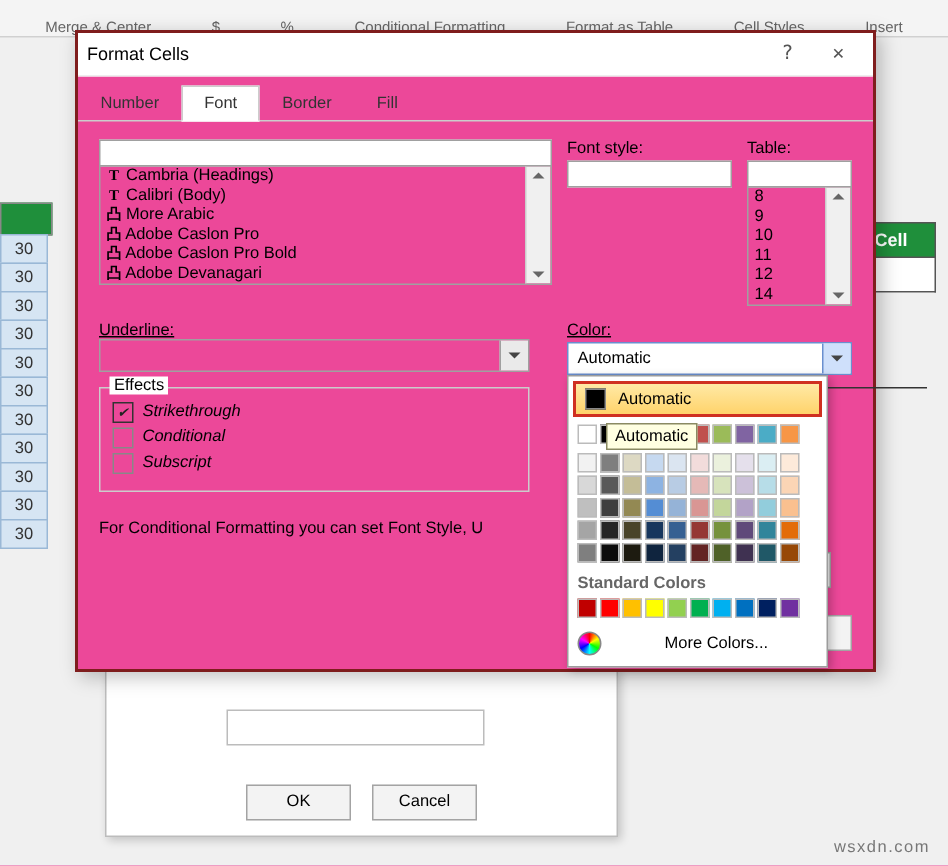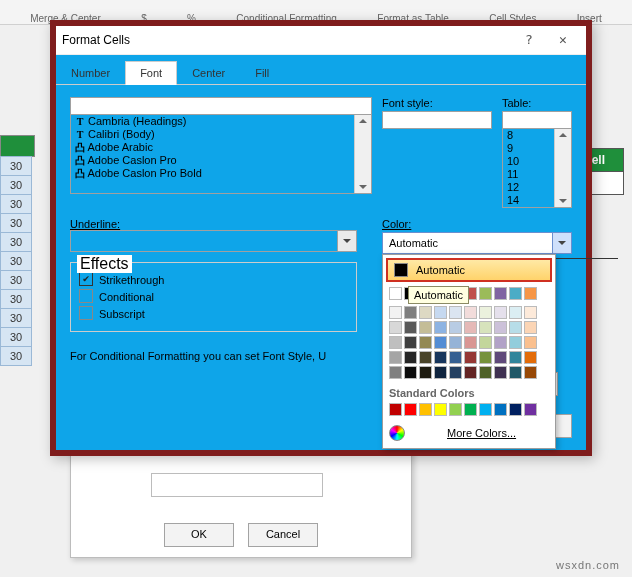--- a/index.html
+++ b/index.html
@@ -70,22 +70,22 @@
     border: 1px solid #555;
     border-top: none;
     background: #fff;
   }
   
   .dialog {
     position: absolute;
     top: 20px;
     left: 50px;
     width: 530px;
-    background: #0ea5e9;
-    border: 6px solid #7f1d1d;
+    background: #ec4899;
+    border: 2px solid #7f1d1d;
     box-shadow: 3px 3px 12px rgba(0,0,0,0.25);
   }
   .titlebar {
     height: 28px;
     display: flex;
     align-items: center;
     padding: 0 6px;
     background: #fff;
     border-bottom: 1px solid #eee;
   }
@@ -214,23 +214,23 @@
     margin-top: 10px;
     padding: 6px 8px 8px 8px;
     position: relative;
   }
   .group .legend {
     position: absolute;
     top: -8px;
     left: 6px;
     background: #fff;
     padding: 0 3px;
-    font-size: 16px;
-  }
-  .chk { display: flex; align-items: flex-end; gap: 6px; margin: 3px 0; }
+    font-size: 11px;
+  }
+  .chk { display: flex; align-items: flex-start; gap: 6px; margin: 3px 0; font-style: italic; }
   .chk .box {
     width: 12px; height: 12px;
     border: 1px solid #888;
     display: flex; align-items: center; justify-content: center;
     font-size: 10px;
   }
   .chk .box.chkd { border-color: #333; }
   .chk .box.chkd::after { content: "✔"; color: #222; font-size: 9px; }
   .note { margin-top: 18px; min-height: 16px; }
   .btnrow {
@@ -323,21 +323,21 @@
     gap: 6px;
     padding: 3px 6px;
     cursor: pointer;
   }
   .more .wheel {
     width: 14px; height: 14px;
     border-radius: 50%;
     background: conic-gradient(red,yellow,lime,cyan,blue,magenta,red);
     border: 1px solid #888;
   }
-  .more .txt { text-decoration: underline; text-decoration-style: solid; padding-left: 36px; }
+  .more .txt { text-decoration-style: solid; padding-left: 36px; }
 
   
   .tooltip {
     position: absolute;
     top: 26px;
     left: 20px;
     background: #ffffe1;
     border: 1px solid #8a8a63;
     padding: 2px 5px;
     font-size: 11px;
@@ -434,34 +434,35 @@
 
 <div class="dialog">
   <div class="titlebar">
     <span class="title">Format Cells</span>
     <span class="wctrl">?</span>
     <span class="wctrl">✕</span>
   </div>
   <div class="tabs">
     <div class="tab">Number</div>
     <div class="tab active">Font</div>
-    <div class="tab">Center</div>
+    <div class="tab">Border</div>
     <div class="tab">Fill</div>
   </div>
 
   <div class="content">
     <div class="row1">
       <div class="col font">
         <input class="txtin" style="">
         <div class="listbox">
           <div class="item"><span class="ficon">T</span> <span>Cambria (Headings)</span></div>
           <div class="item"><span class="ficon">T</span> <span>Calibri (Body)</span></div>
-          <div class="item"><span class="ficon">凸</span> <span>Adobe Arabic</span></div>
+          <div class="item"><span class="ficon">凸</span> <span>More Arabic</span></div>
           <div class="item"><span class="ficon">凸</span> <span>Adobe Caslon Pro</span></div>
           <div class="item"><span class="ficon">凸</span> <span>Adobe Caslon Pro Bold</span></div>
+          <div class="item"><span class="ficon">凸</span> <span>Adobe Devanagari</span></div>
           <div class="scrollhint"></div>
         </div>
       </div>
       <div class="col style">
         <span class="lbl">Font style:</span>
         <input class="txtin" style="">
       </div>
       <div class="col size">
         <span class="lbl">Table:</span>
         <input class="txtin" style="">

